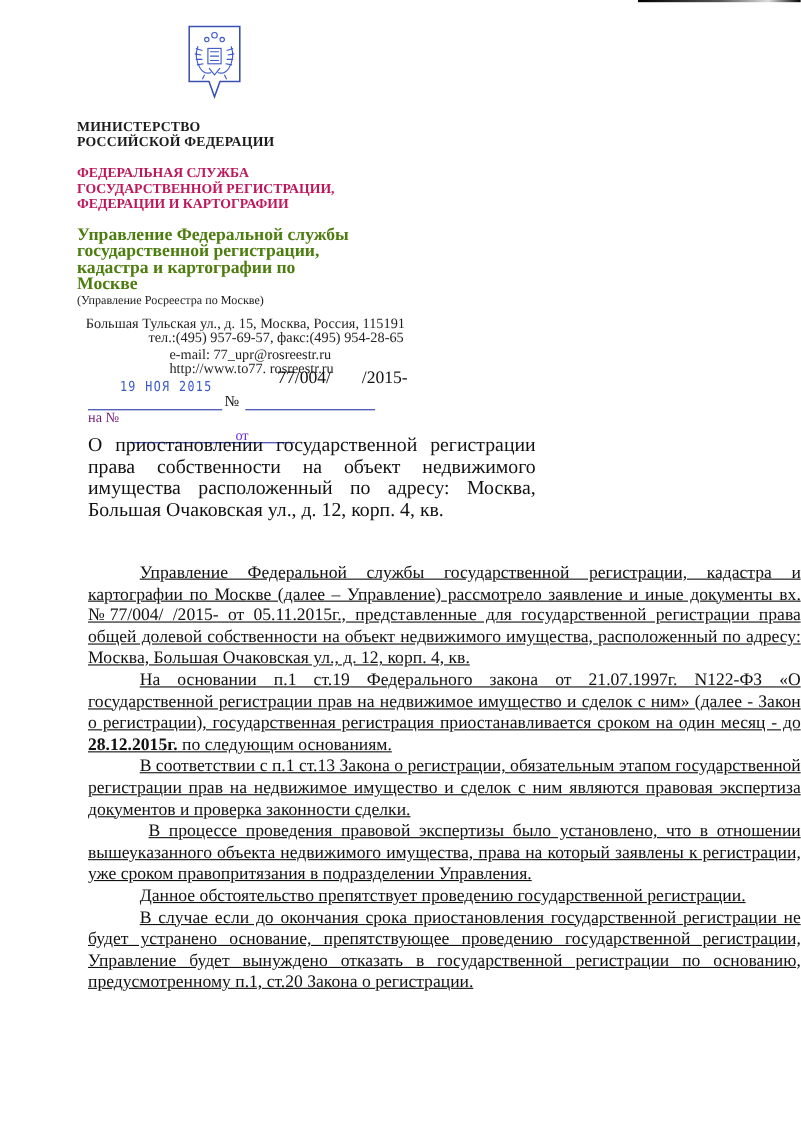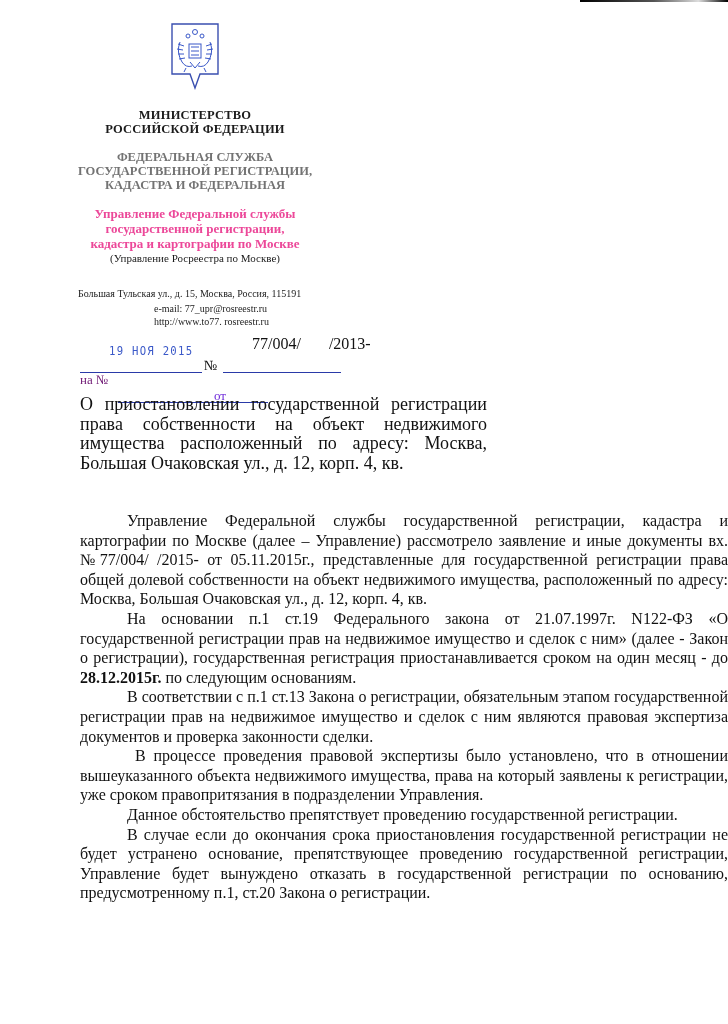--- a/index.html
+++ b/index.html
@@ -1,44 +1,44 @@
 <!DOCTYPE html>
 <html><head>
 <meta charset="utf-8">
 <style>
   html, body { margin: 0; padding: 0; background: #ffffff; }
   body { width: 728px; height: 1024px; position: relative; overflow: hidden;
          font-family: "Liberation Serif", "DejaVu Serif", serif; color: #111; }
   .topbar { position: absolute; left: 580px; top: 0; width: 148px; height: 2px;
             background: linear-gradient(90deg, #000 0%, #555 50%, #ddd 80%, #000 100%); }
-  .header { position: absolute; left: 70px; top: 22px; width: 250px; text-align: center; }
+  .header { position: absolute; left: 70px; top: 22px; width: 250px; text-align: left; }
   .emblem { display: block; margin: 0 auto; width: 50px; height: 68px; }
   .ministry { margin-top: 18px; font-size: 12.5px; line-height: 14px; font-weight: bold; letter-spacing: 0.2px; color: #1b1b1b; }
-  .service { margin-top: 14px; font-size: 12.5px; line-height: 14px; font-weight: bold; color: #737373; }
-  .dept { margin-top: 14px; font-size: 13px; line-height: 15px; font-weight: bold; color: #ec4899; }
+  .service { margin-top: 14px; font-size: 12.5px; line-height: 14px; font-weight: bold; color: #be185d; }
+  .dept { margin-top: 14px; font-size: 16px; line-height: 15px; font-weight: bold; color: #4d7c0f; }
   .dept-short { font-size: 11px; line-height: 15px; font-weight: normal; color: #1b1b1b; }
-  .address { position: absolute; left: 78px; top: 287px; font-size: 10px; line-height: 13px; color: #222; font-family: Liberation Serif, serif; }
+  .address { position: absolute; left: 78px; top: 287px; font-size: 13px; line-height: 13px; color: #222; font-family: Liberation Serif, serif; }
   .address .l1 { }
   .address .l2 { padding-left: 57px; }
   .address .l3 { padding-left: 76px; margin-top: 2px; }
   .address .l4 { padding-left: 76px; }
   .stamp-date { position: absolute; left: 109px; top: 343px; font-family: "DejaVu Sans Mono", monospace;
                 font-size: 12.5px; color: #3a58c8; letter-spacing: 1.5px; transform: scaleX(0.85); transform-origin: left; }
   .outnum { position: absolute; left: 252px; top: 335px; font-size: 16px; color: #111; }
   .outnum span.sep { display: inline-block; width: 28px; }
   .numline { position: absolute; left: 80px; top: 372px; width: 122px; height: 1px; background: #2a3aa8; }
   .numsign { position: absolute; left: 204px; top: 358px; font-size: 14px; color: #111; }
   .numline2 { position: absolute; left: 223px; top: 372px; width: 118px; height: 1px; background: #2a3aa8; }
   .ref { position: absolute; left: 80px; top: 372px; font-size: 13px; color: #701a75; text-align: center; }
   .ref-ot { position: absolute; left: 214px; top: 388px; font-size: 13px; color: #6d28d9; }
   .refline { position: absolute; left: 118px; top: 402px; width: 150px; height: 1px; background: #2a3aa8; }
   .subject { position: absolute; left: 80px; top: 395px; width: 407px; font-size: 18px; line-height: 19.5px;
              text-align: justify; color: #111; }
   .body { position: absolute; left: 80px; top: 511px; width: 648px; font-size: 16px; line-height: 19.6px;
-          text-align: justify; color: #111; }
+          text-align: justify; color: #111; text-decoration: underline; }
   .body p { margin: 0; text-indent: 47px; }
   .body p.p4 { text-indent: 55px; }
   .body b { font-weight: bold; }
 </style>
 </head>
 <body>
 
 <div class="topbar"></div>
 
 <div class="header">
@@ -58,39 +58,40 @@
       <path d="M16 46 L14 50 M34 46 L36 50"></path>
     </g>
   </svg>
   <div class="ministry">
     <div>МИНИСТЕРСТВО</div>
     <div>РОССИЙСКОЙ ФЕДЕРАЦИИ</div>
   </div>
   <div class="service">
     <div>ФЕДЕРАЛЬНАЯ СЛУЖБА</div>
     <div>ГОСУДАРСТВЕННОЙ РЕГИСТРАЦИИ,</div>
-    <div>КАДАСТРА И ФЕДЕРАЛЬНАЯ</div>
+    <div>ФЕДЕРАЦИИ И КАРТОГРАФИИ</div>
   </div>
   <div class="dept">
     <div>Управление Федеральной службы</div>
     <div>государственной регистрации,</div>
     <div>кадастра и картографии по Москве</div>
   </div>
   <div class="dept-short">(Управление Росреестра по Москве)</div>
 </div>
 
 <div class="address">
   <div class="l1">Большая Тульская ул., д. 15, Москва, Россия, 115191</div>
+  <div class="l2">тел.:(495) 957-69-57, факс:(495) 954-28-65</div>
   <div class="l3">e-mail: 77_upr@rosreestr.ru</div>
   <div class="l4">http://www.to77. rosreestr.ru</div>
 </div>
 
 <div class="stamp-date">19 НОЯ 2015</div>
 <div class="outnum">
-  <span>77/004/</span><span class="sep"></span><span>/2013-</span>
+  <span>77/004/</span><span class="sep"></span><span>/2015-</span>
 </div>
 <div class="numline"></div>
 <div class="numsign">№</div>
 <div class="numline2"></div>
 <div class="ref">на №</div>
 <div class="ref-ot">от</div>
 <div class="refline"></div>
 
 <div class="subject">О приостановлении государственной регистрации права собственности на объект недвижимого имущества расположенный по адресу: Москва, Большая Очаковская ул., д. 12, корп. 4, кв.</div>
 

